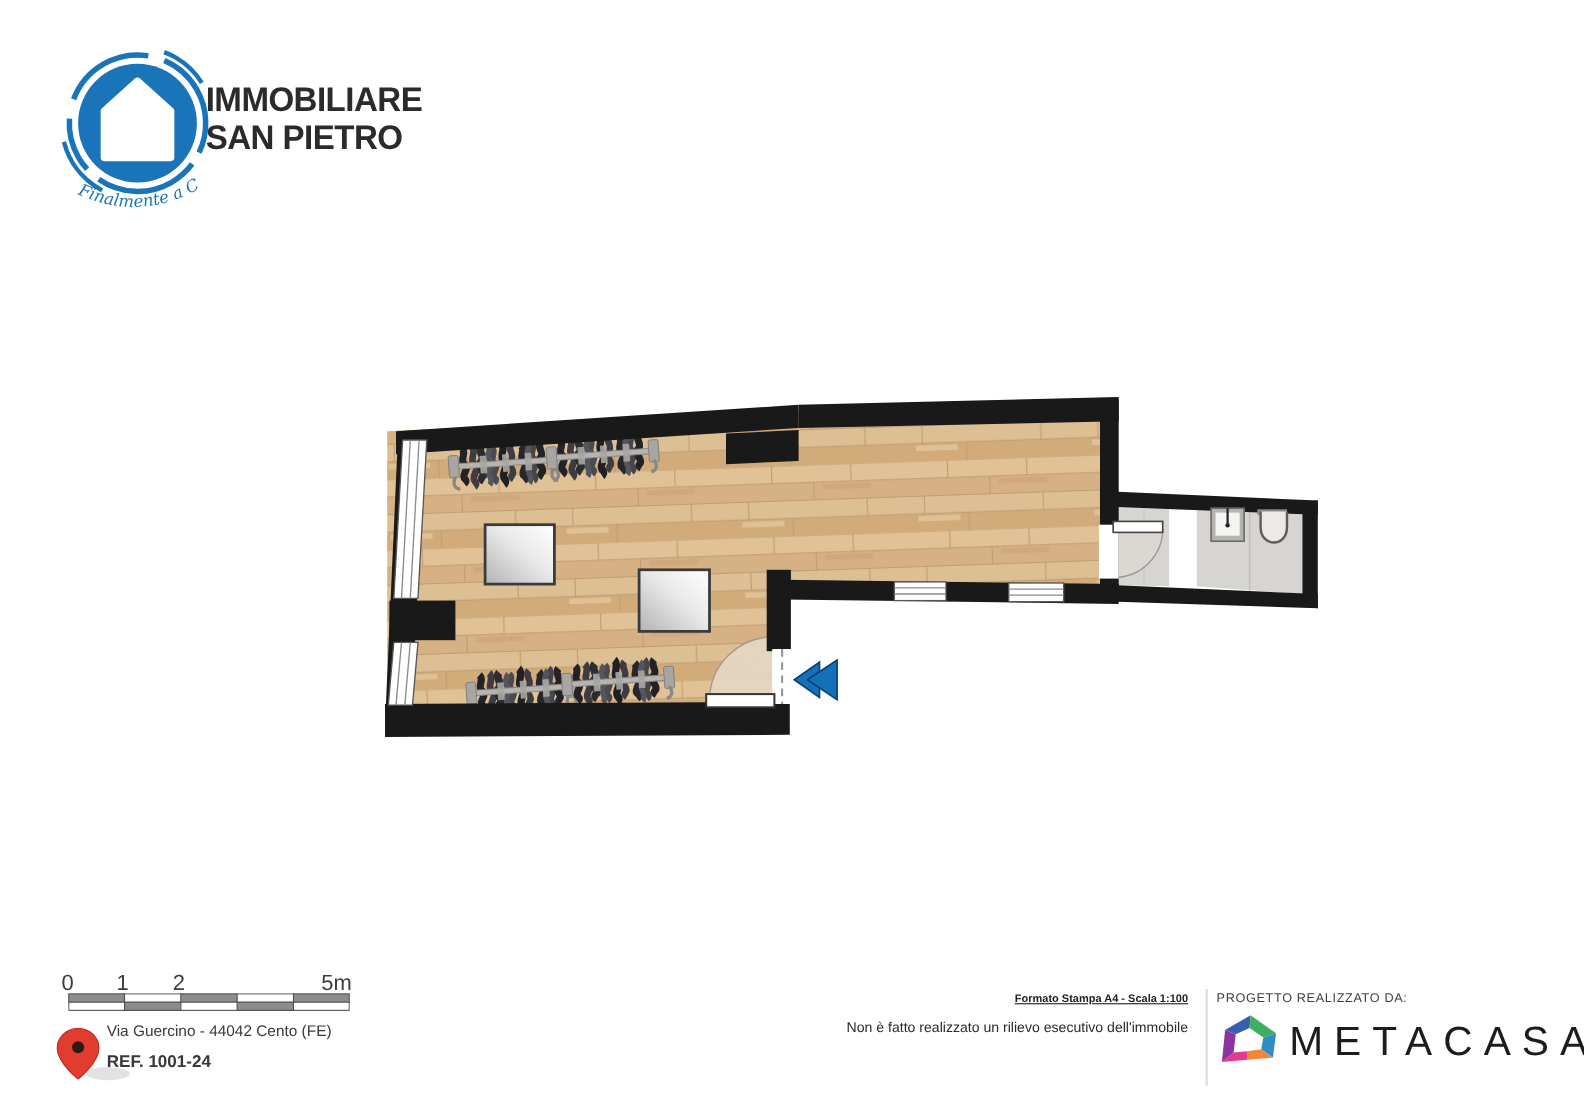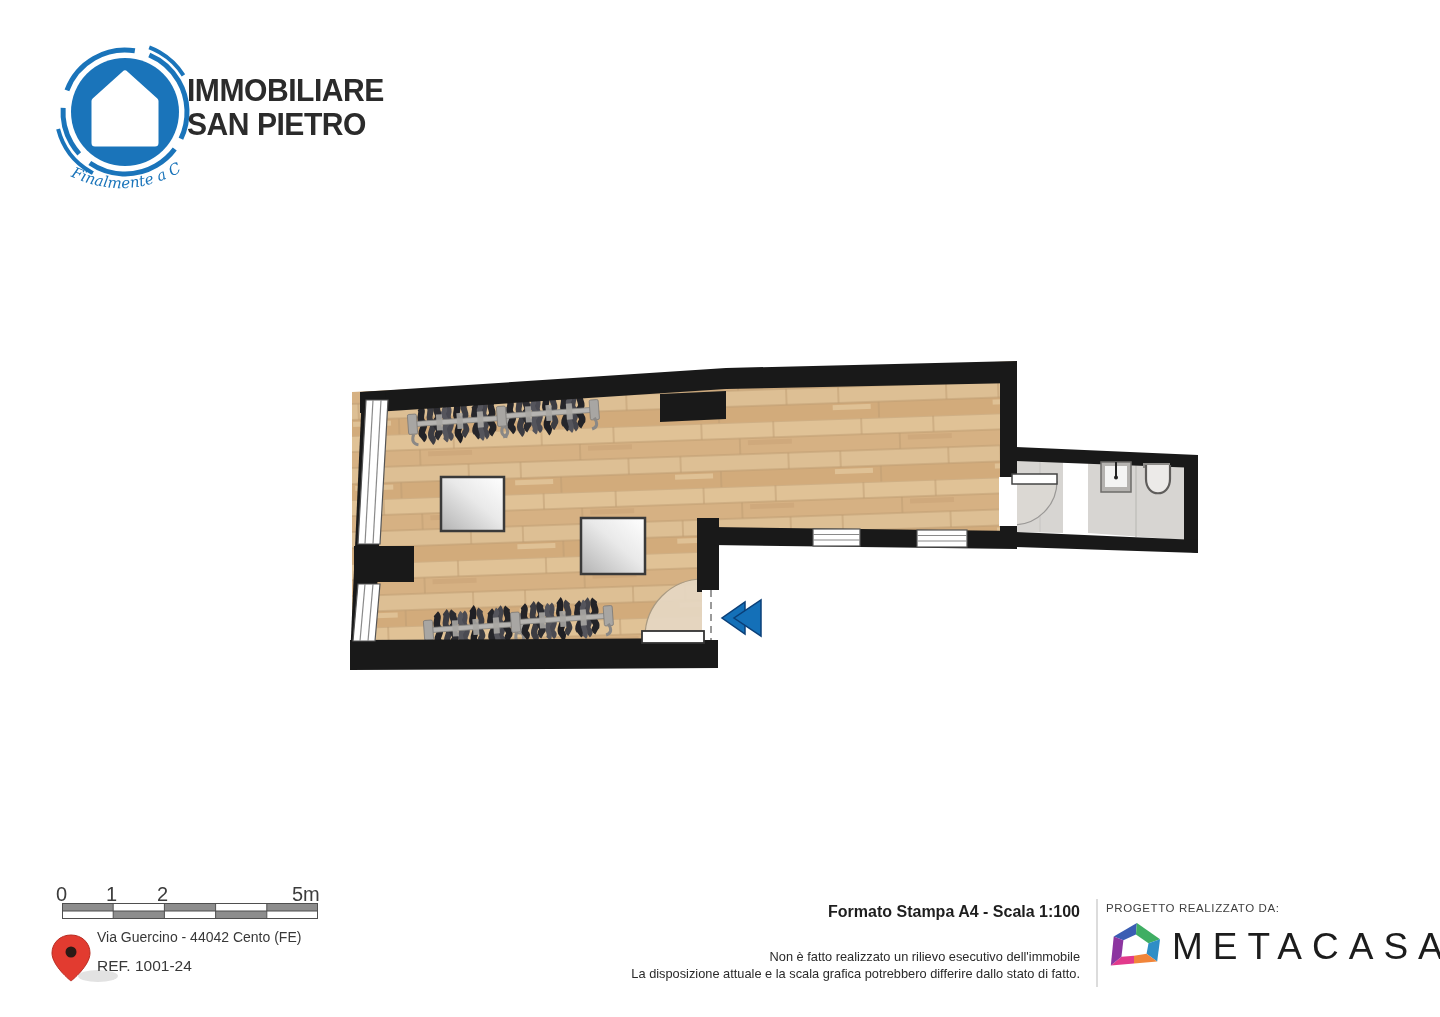--- a/index.html
+++ b/index.html
@@ -6,24 +6,24 @@
   .page{position:relative;width:1440px;height:1017px;background:#ffffff;overflow:hidden;
         font-family:"Liberation Sans",sans-serif;}
   .abs{position:absolute;}
   
   .logo-text{position:absolute;left:187px;top:74px;color:#2b2b2b;font-weight:bold;
              transform:scaleX(.97);transform-origin:left top;}
   .logo-line{font-size:31px;line-height:34px;letter-spacing:-.5px;white-space:nowrap;}
   
   .scale-num{position:absolute;top:883px;font-size:20px;font-weight:500;color:#3c3c3c;}
   .addr1{position:absolute;left:97px;top:929px;font-size:14px;font-weight:400;color:#383838;white-space:nowrap;}
-  .addr2{position:absolute;left:97px;top:957px;font-size:15.5px;color:#383838;}
+  .addr2{position:absolute;left:97px;top:957px;font-size:15.5px;color:#383838;font-weight:bold;}
   
   .print-block{position:absolute;right:360px;top:903px;text-align:right;color:#1e1e1e;}
-  .print-format{font-size:16px;font-weight:bold;margin-bottom:28px;}
+  .print-format{font-size:10px;font-weight:bold;margin-bottom:12px;text-decoration:underline;}
   .disc-line{font-size:12.8px;line-height:16.5px;color:#2a2a2a;white-space:nowrap;}
   .vdivider{position:absolute;left:1096px;top:899px;width:2px;height:88px;background:#dcdcdc;}
   .credit-label{position:absolute;left:1106px;top:902px;font-size:11.5px;letter-spacing:.6px;color:#3f3f3f;}
   .brand-metacasa{position:absolute;left:1172px;top:926px;font-size:37px;letter-spacing:10px;
                   color:#1c1c1c;font-weight:400;white-space:nowrap;}
 </style>
 </head>
 <body>
 
 <div class="page">
@@ -197,21 +197,20 @@
     <ellipse cx="48" cy="43" rx="20" ry="6" fill="#d8d8d8" opacity=".75"></ellipse>
     <path d="M21,2 C32,2 40,10 40,20 C40,33 21,48 21,48 C21,48 2,33 2,20 C2,10 10,2 21,2 Z" fill="#e23b30" stroke="#b92c22" stroke-width="1"></path>
     <circle cx="21" cy="19" r="5.5" fill="#2b1a15"></circle>
   </svg>
   <div class="addr1">Via Guercino - 44042 Cento (FE)</div>
   <div class="addr2">REF. 1001-24</div>
 
   <div class="print-block">
     <div class="print-format">Formato Stampa A4 - Scala 1:100</div>
     <div class="disc-line">Non è fatto realizzato un rilievo esecutivo dell'immobile</div>
-    <div class="disc-line">La disposizione attuale e la scala grafica potrebbero differire dallo stato di fatto.</div>
   </div>
 
   <div class="vdivider"></div>
 
   <div class="credit-label">PROGETTO REALIZZATO DA:</div>
   <svg class="abs" style="left:1103px;top:921px;" width="62" height="56" viewBox="0 0 64 58">
     <polygon points="11,16 35,2 34,14 21,20" fill="#3a5db3"></polygon>
     <polygon points="35,2 59,19 47,23 34,14" fill="#3fae63"></polygon>
     <polygon points="59,19 56,42 45,34 47,23" fill="#2f8ec6"></polygon>
     <polygon points="56,42 32,44 32,36 45,34" fill="#f1853a"></polygon>

